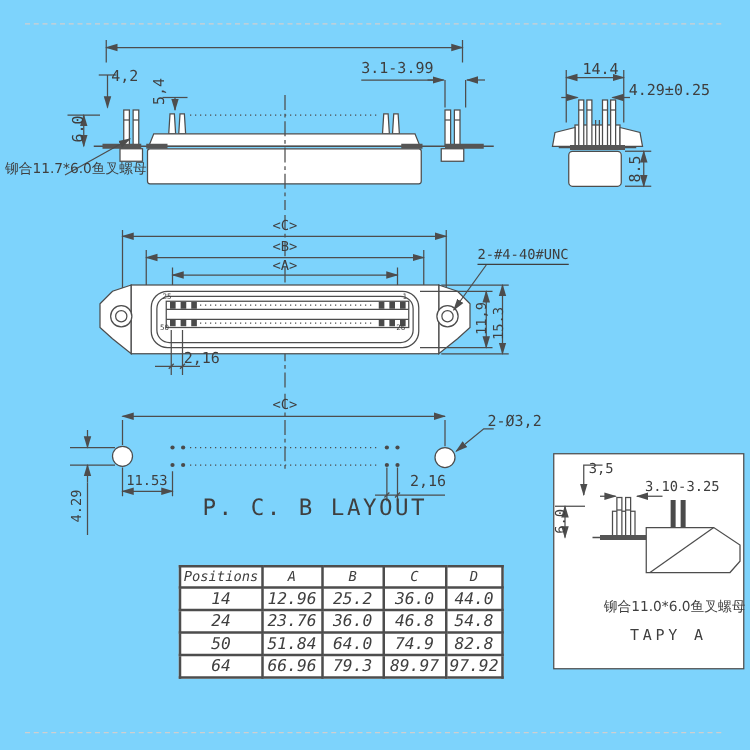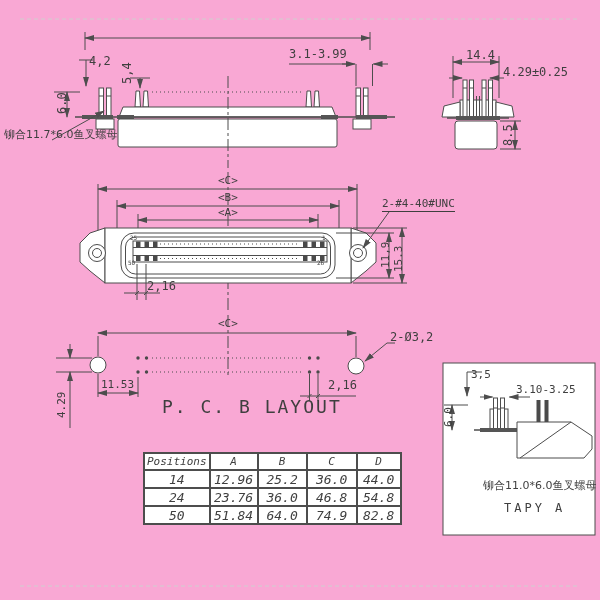--- a/index.html
+++ b/index.html
@@ -1,16 +1,16 @@
 <!DOCTYPE html>
 <html><head>
 <meta charset="utf-8">
 <style>
   html,body{margin:0;padding:0;background:#ffffff;}
-  #stage{position:relative;width:600px;height:600px;background:#f9a8d4;overflow:hidden;
+  #stage{position:relative;width:600px;height:600px;background:#7dd3fc;overflow:hidden;
          font-family:"DejaVu Sans Mono", monospace;}
   svg{position:absolute;left:0;top:0;}
   .lbl{position:absolute;color:#3f3f3f;white-space:nowrap;line-height:1;
        font-family:"DejaVu Sans Mono", monospace;}
   .rot{transform-origin:0 0;transform:rotate(-90deg);}
   .cjk{font-family:"DejaVu Sans", sans-serif;}
   .under{border-bottom:1px solid #3f3f3f;padding-bottom:2px;}
   .s6{font-size:6px;} .s11{font-size:11px;} .s12{font-size:12px;} .s14{font-size:18px;letter-spacing:2px;text-align:center;}
   .sp3{letter-spacing:3px;text-align:center;}
   .dtable{position:absolute;left:143px;top:452px;border-collapse:collapse;
@@ -284,16 +284,23 @@
     <td>46.8</td>
     <td>54.8</td>
   </tr>
   <tr>
     <td>50</td>
     <td>51.84</td>
     <td>64.0</td>
     <td>74.9</td>
     <td>82.8</td>
   </tr>
+  <tr>
+    <td>64</td>
+    <td>66.96</td>
+    <td>79.3</td>
+    <td>89.97</td>
+    <td>97.92</td>
+  </tr>
 </tbody>
     </table>
 
 </div>
 
 </body></html>

